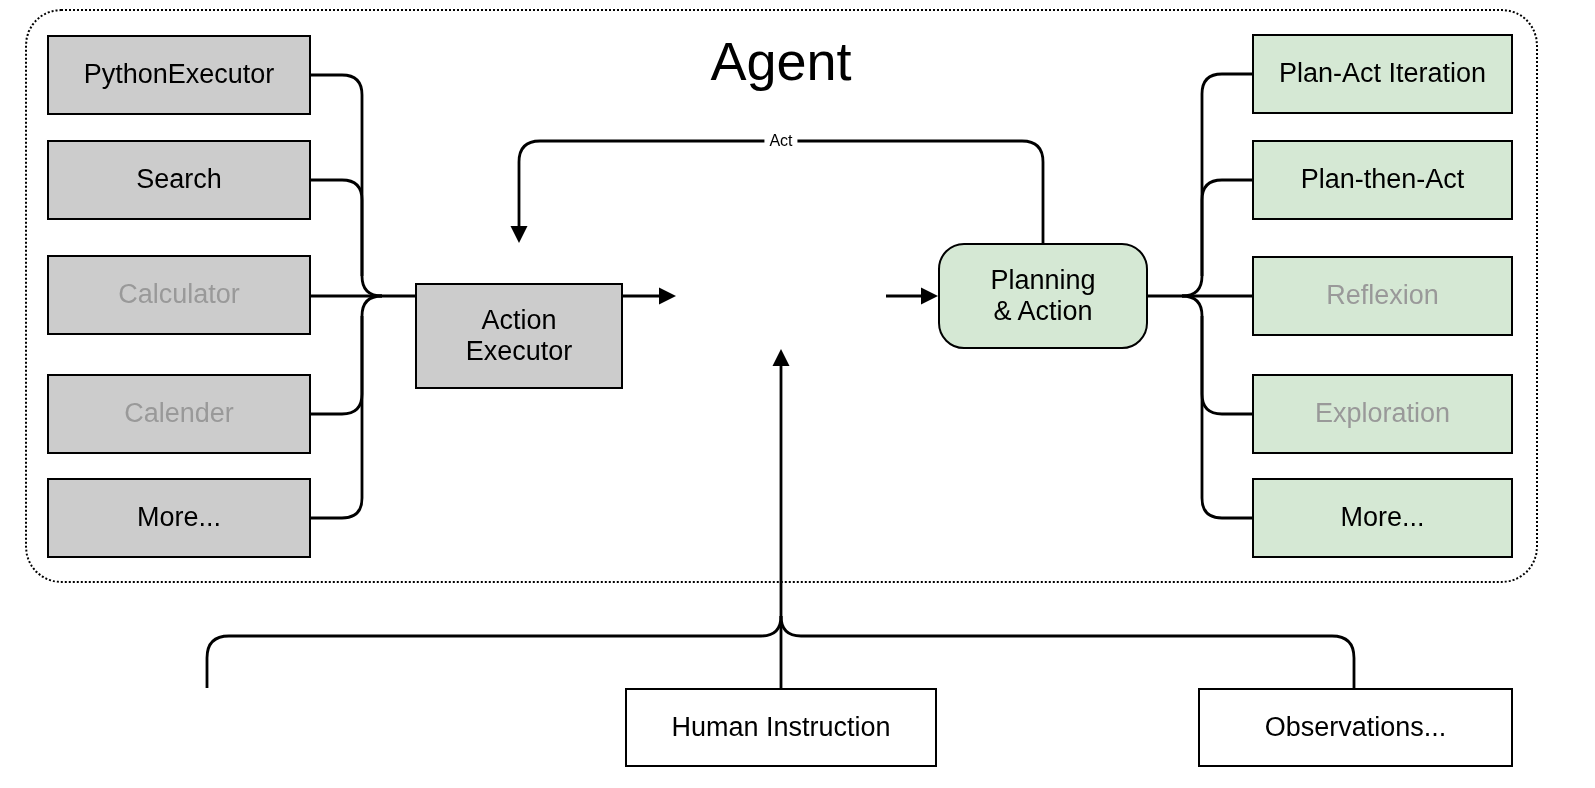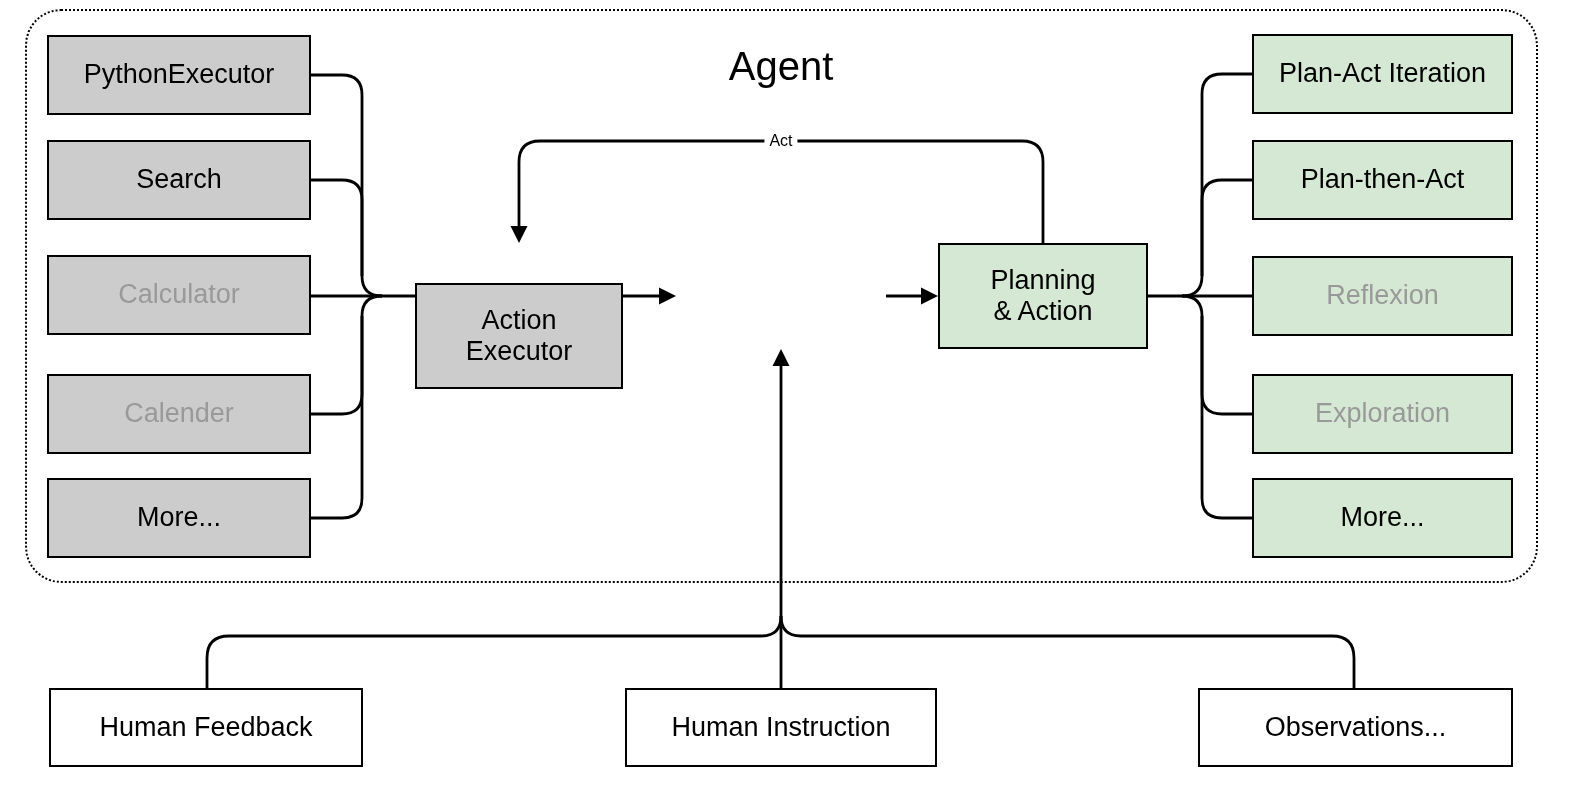--- a/index.html
+++ b/index.html
@@ -8,34 +8,34 @@
     font-family:"Liberation Sans","DejaVu Sans",sans-serif;color:#000;
   }
   #wires{position:absolute;left:0;top:0;width:1595px;height:788px;}
   #wires path{fill:none;stroke:#000;stroke-width:2.8px;}
   #wires polygon{fill:#000;stroke:none;}
   .agent-frame{
     position:absolute;left:25px;top:9px;width:1513px;height:574px;
     border:2.5px dotted #000;border-radius:36px;box-sizing:border-box;
   }
   .diagram-title{
-    position:absolute;left:781px;top:44px;transform:translateX(-50%);
-    font-size:40px;line-height:1.1;white-space:nowrap;
+    position:absolute;left:781px;top:32px;transform:translateX(-50%);
+    font-size:54px;line-height:1.1;white-space:nowrap;
   }
   .box{
     position:absolute;box-sizing:border-box;border:2.5px solid #000;
     display:flex;align-items:center;justify-content:center;text-align:center;
     font-size:27px;line-height:1.15;white-space:pre-line;
   }
   .tool{left:47px;width:264px;height:80px;background:var(--tool_fill,#cccccc);}
   .strategy{left:1252px;width:261px;height:80px;background:var(--strategy_fill,#d5e8d4);}
   .core{top:243px;height:106px;}
   .core-gray{background:var(--tool_fill,#cccccc);margin-top:40px;}
   .core-purple{background:var(--llm_fill,#e1d5e7);font-size:38px;}
-  .core-green{background:var(--strategy_fill,#d5e8d4);}
+  .core-green{background:var(--strategy_fill,#d5e8d4);border-radius:26px;}
   .input-box{top:688px;height:79px;background:#ffffff;}
   .muted{color:var(--muted_text,#999999);}
   .act-label{
     position:absolute;left:781px;top:141px;transform:translate(-50%,-50%);
     background:#ffffff;padding:1px 5px;font-size:16px;line-height:1.1;
   }
 </style>
 </head>
 <body>
 
@@ -85,17 +85,16 @@
 Executor</div>
   <div class="box core core-green" style="left:938px;width:210px">Planning
 &amp; Action</div>
 
   <div class="box strategy" style="top:34px">Plan-Act Iteration</div>
   <div class="box strategy" style="top:140px">Plan-then-Act</div>
   <div class="box strategy muted" style="top:256px">Reflexion</div>
   <div class="box strategy muted" style="top:374px">Exploration</div>
   <div class="box strategy" style="top:478px">More...</div>
 
-  <div class="box input-box" style="left:49px;width:314px">Human Feedback</div>
   <div class="box input-box" style="left:625px;width:312px">Human Instruction</div>
   <div class="box input-box" style="left:1198px;width:315px">Observations...</div>
 
 </div>
 
 </body></html>

